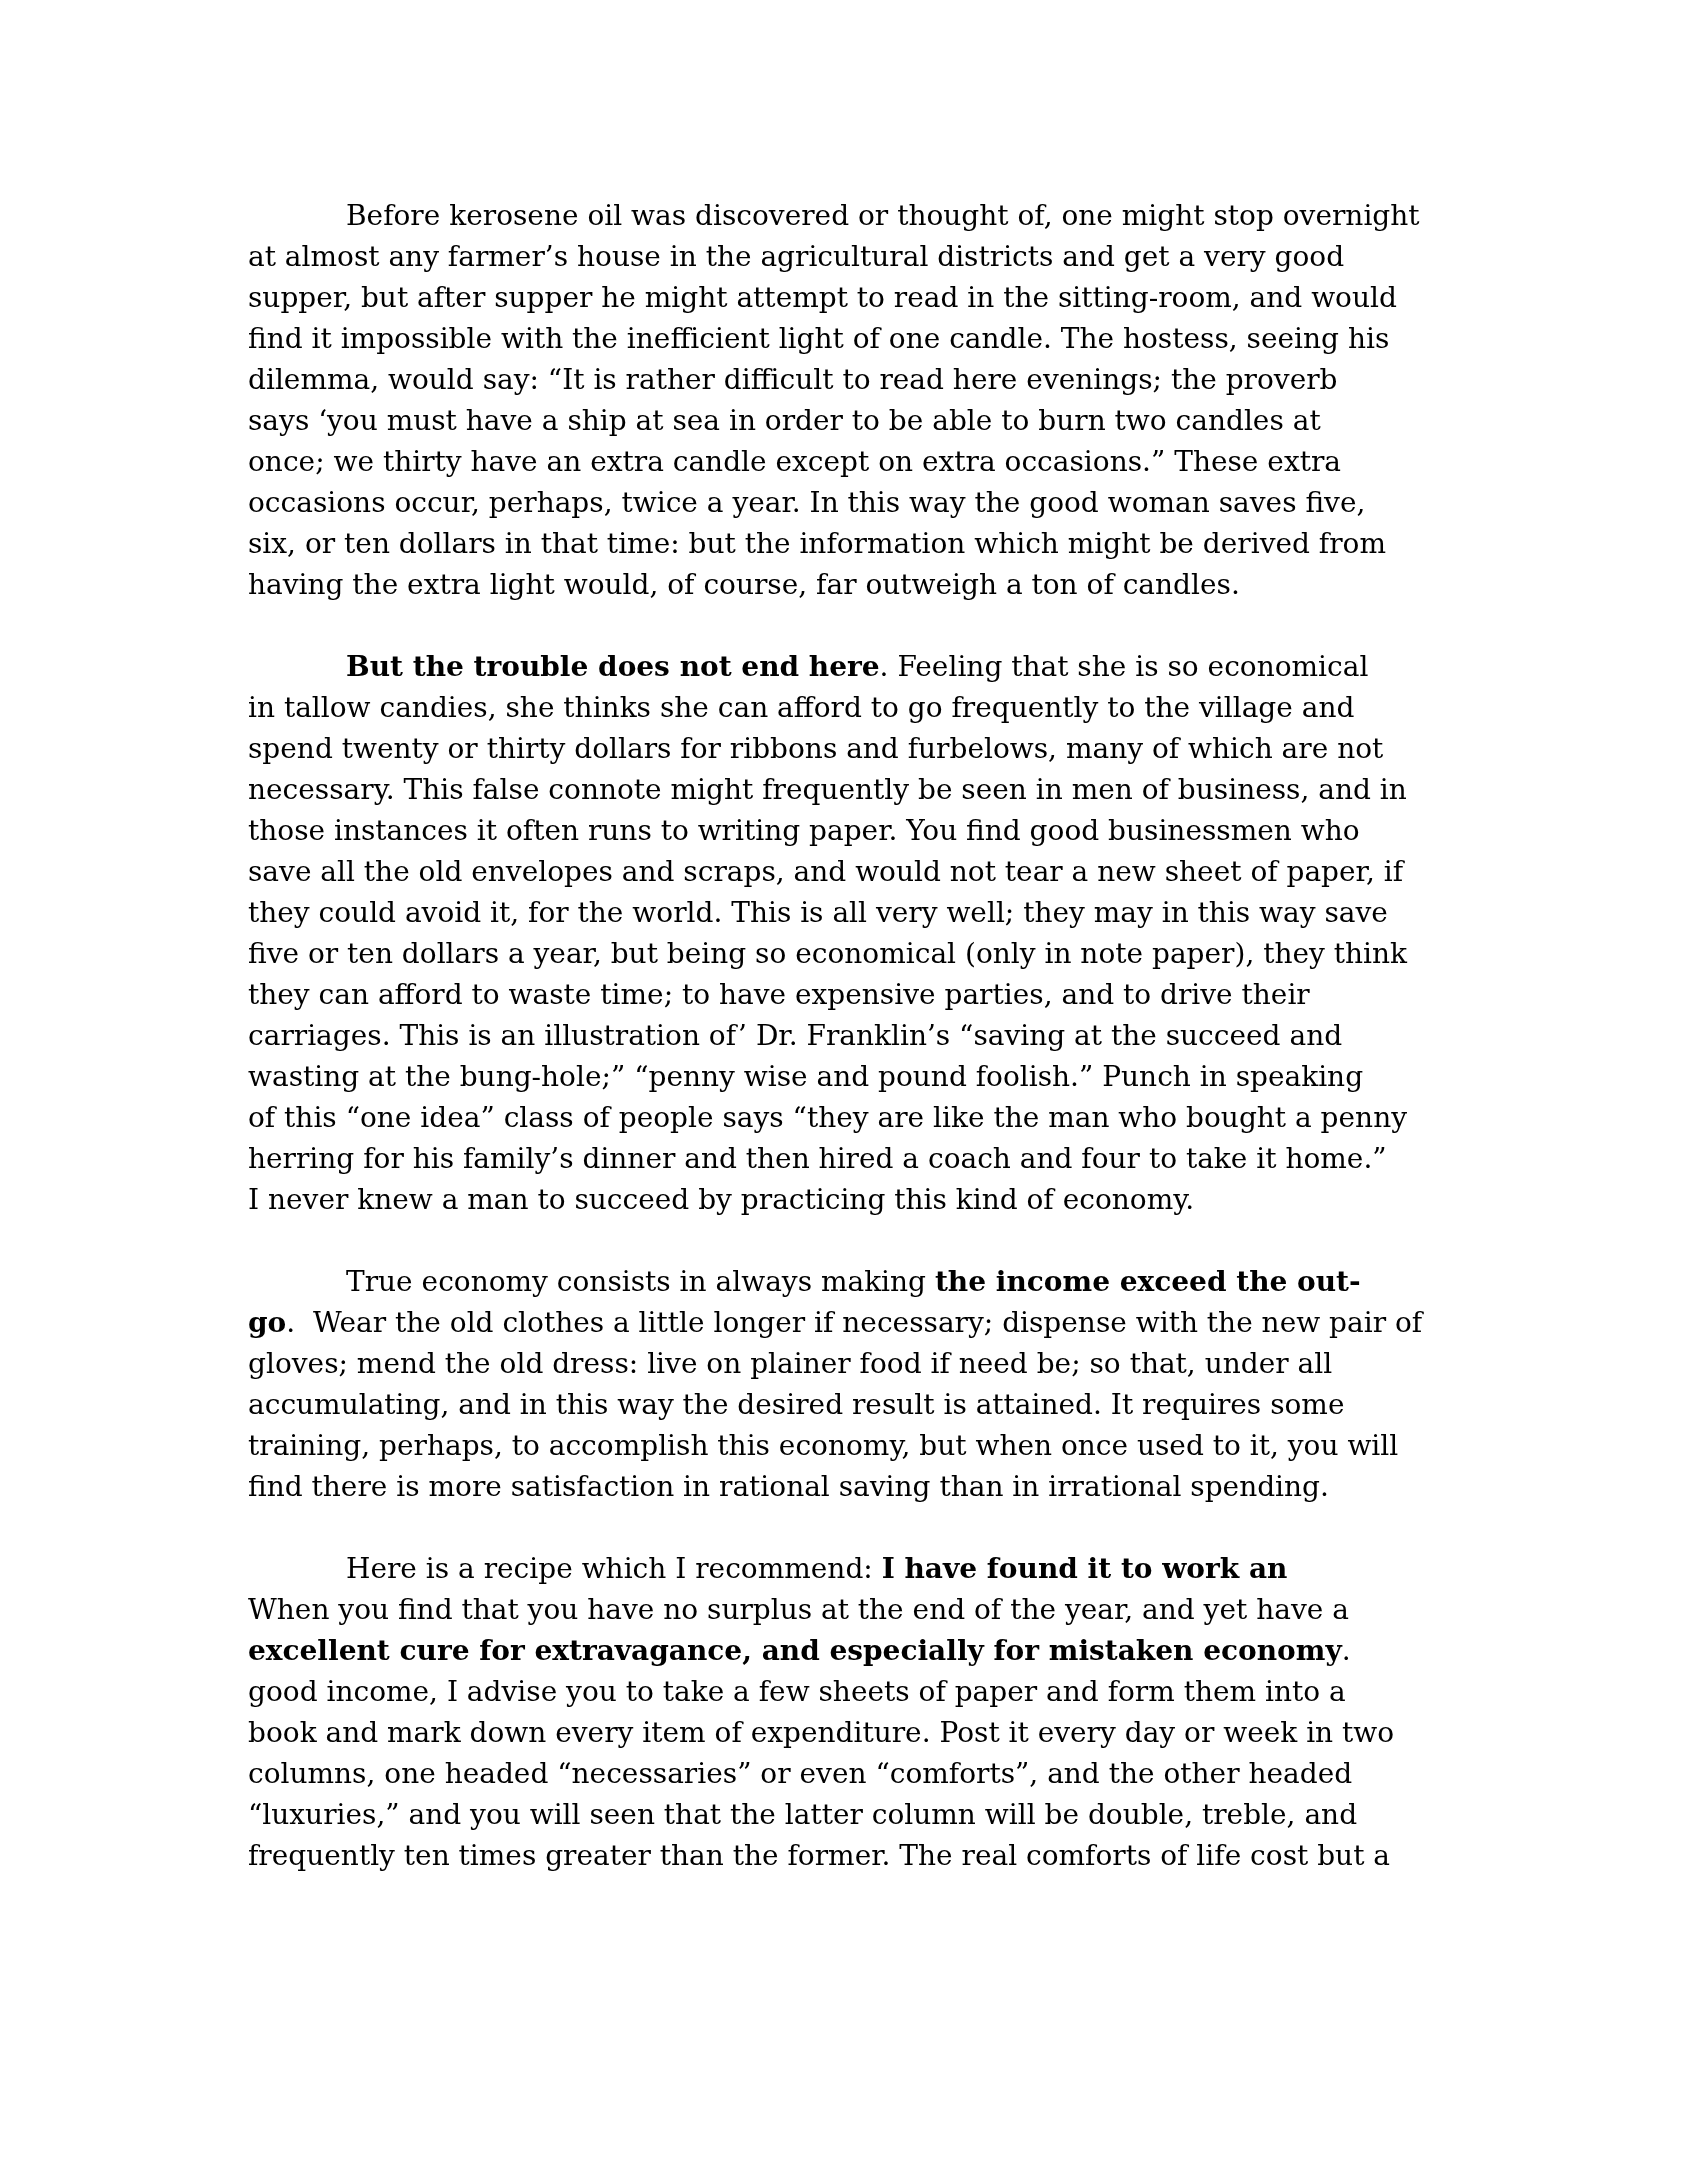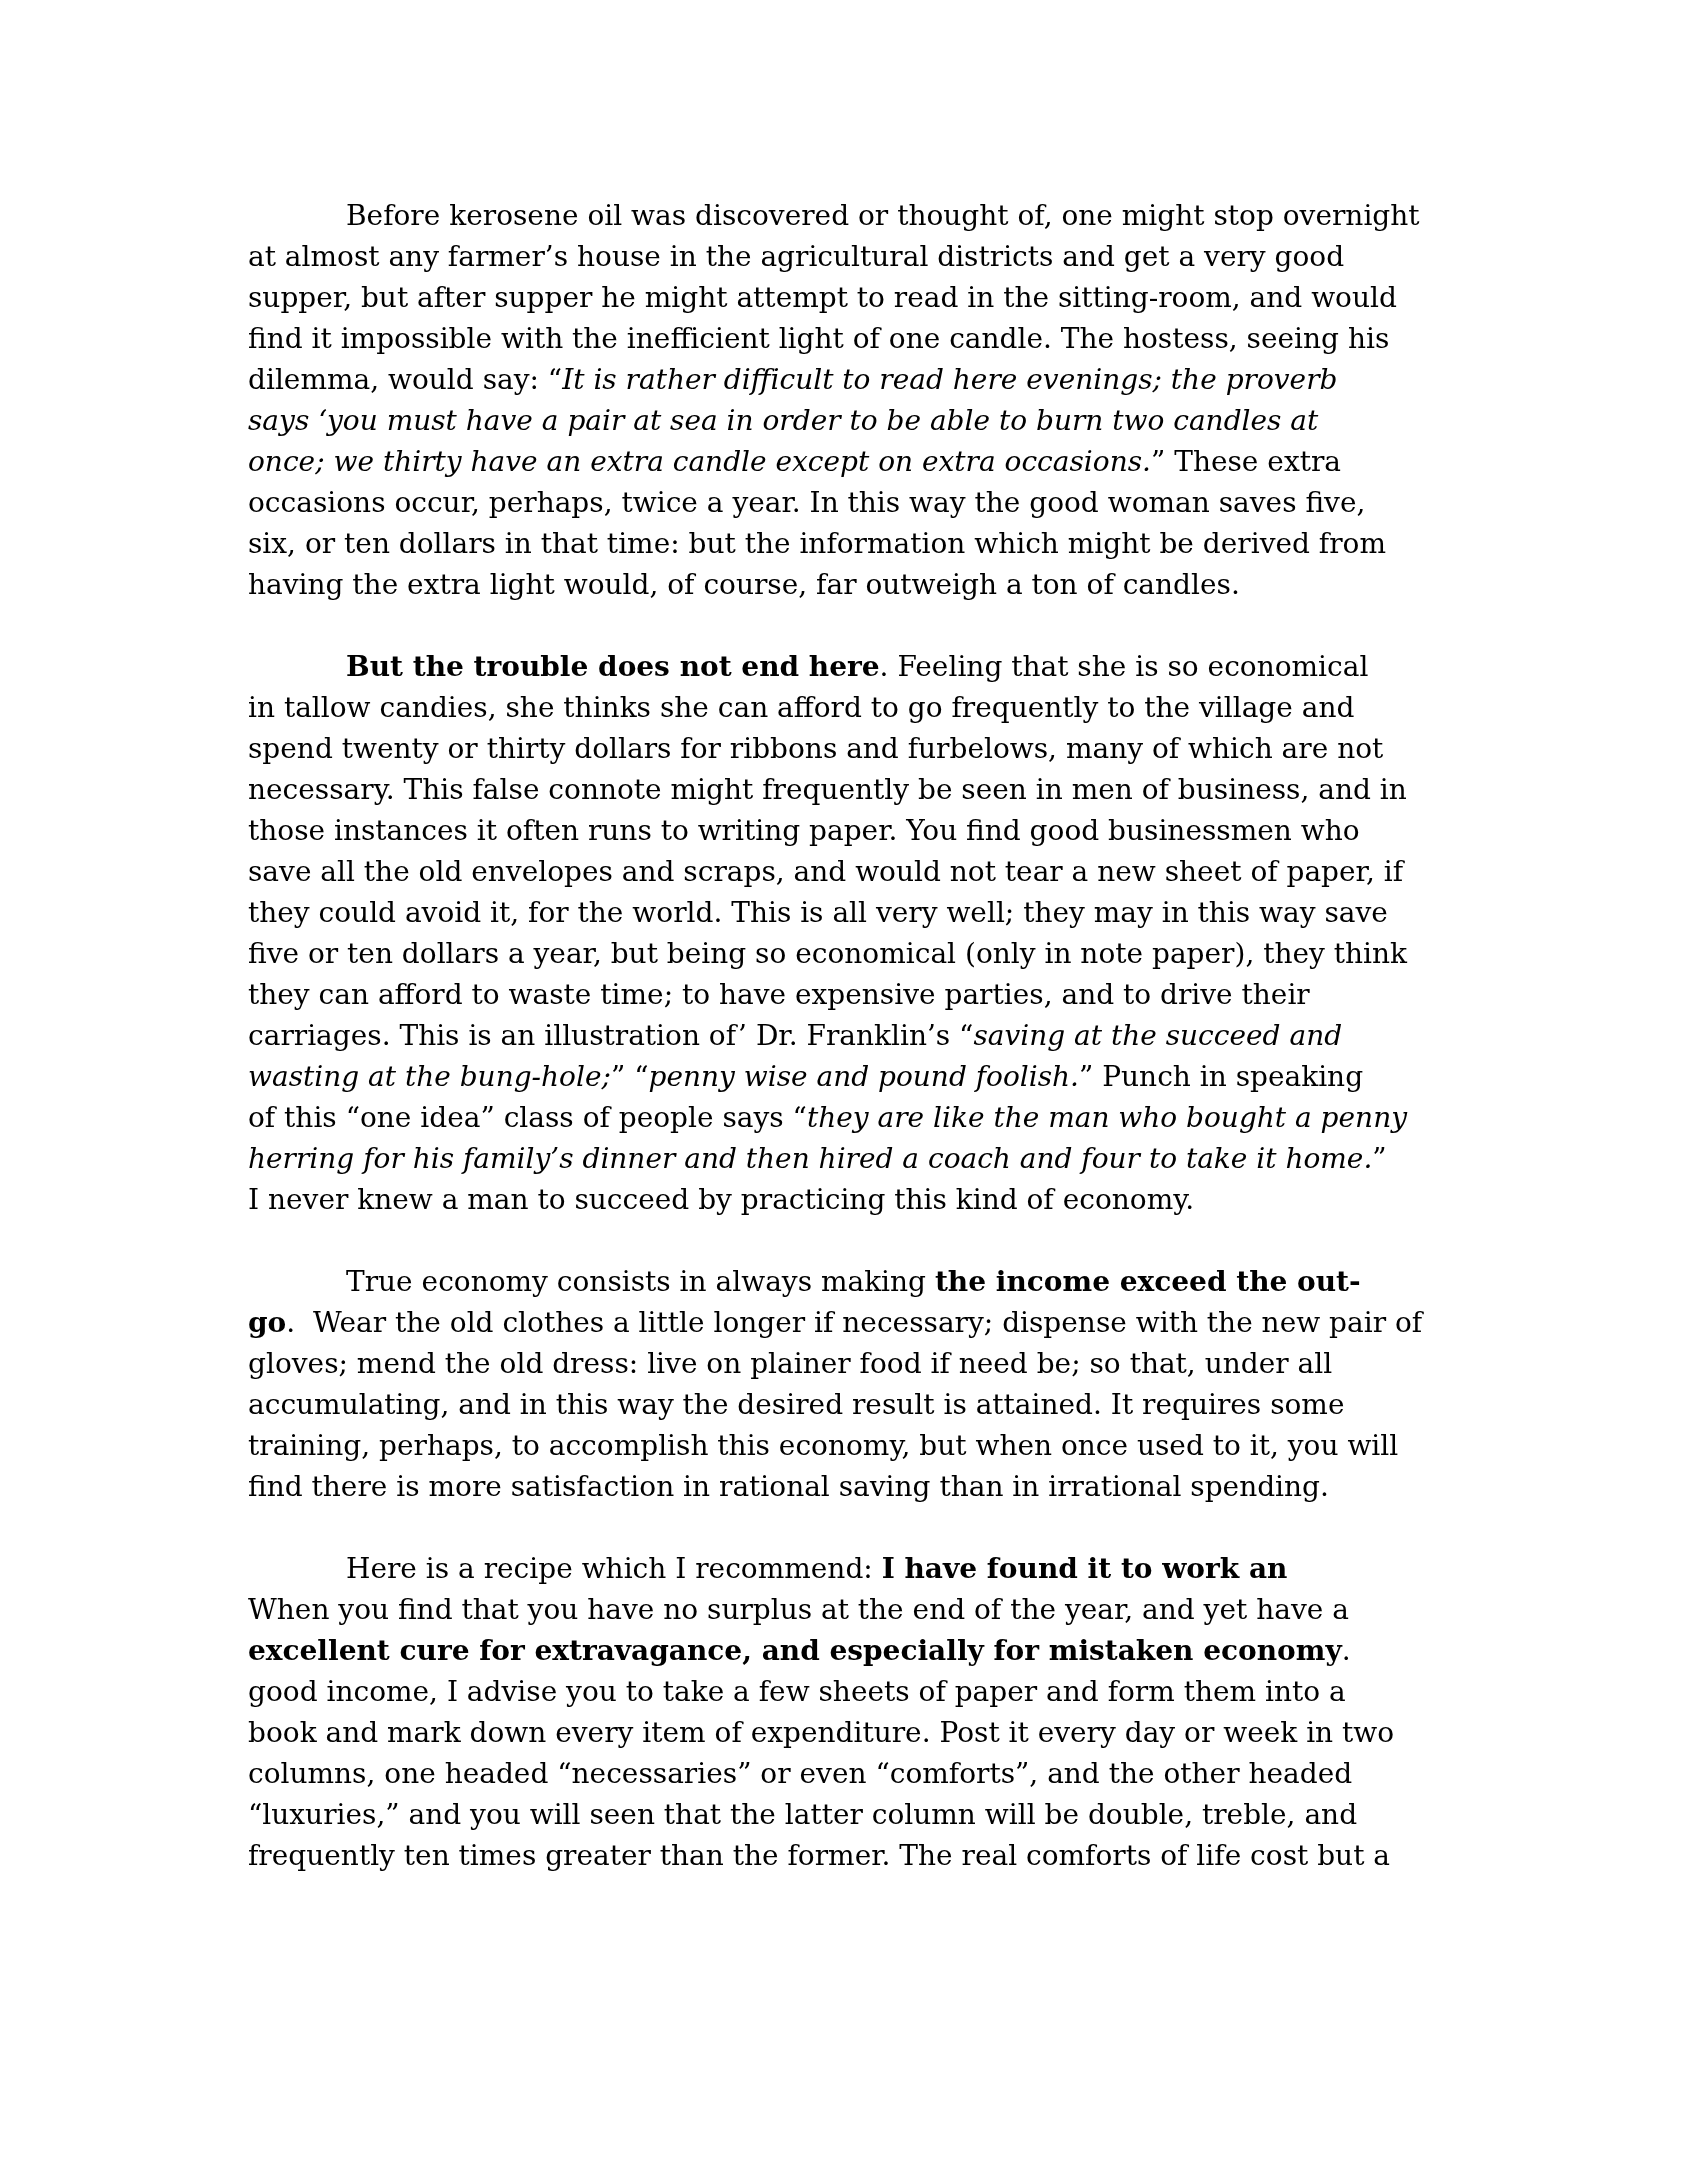--- a/index.html
+++ b/index.html
@@ -7,35 +7,35 @@
   #page {
     position: absolute; left: 0; top: 0; width: 1683px; height: 2178px; background: #fff;
   }
   #text-block {
     position: absolute; left: 248px; top: 195px; width: 1198px;
     font-family: "DejaVu Serif", "Liberation Serif", serif;
     font-size: 28px; line-height: 41px; color: #000;
   }
   .line { display: block; height: 41px; white-space: pre; }
   .line.indent { padding-left: 98px; }
-  .seg-i { font-style: italic; }
+  .seg-i { }
   .seg-b { font-weight: bold; }
 </style>
 </head>
 <body>
 
 <div id="page">
   <div id="text-block">
       <div class="paragraph">
         <div class="line indent"><span class="seg-n">Before kerosene oil was discovered or thought of, one might stop overnight</span></div>
         <div class="line"><span class="seg-n">at almost any farmer’s house in the agricultural districts and get a very good</span></div>
         <div class="line"><span class="seg-n">supper, but after supper he might attempt to read in the sitting-room, and would</span></div>
         <div class="line"><span class="seg-n">find it impossible with the inefficient light of one candle. The hostess, seeing his</span></div>
         <div class="line"><span class="seg-n">dilemma, would say: “</span><span class="seg-i">It is rather difficult to read here evenings; the proverb</span></div>
-        <div class="line"><span class="seg-i">says ‘you must have a pair at sea in order to be able to burn two candles at</span></div>
+        <div class="line"><span class="seg-i">says ‘you must have a ship at sea in order to be able to burn two candles at</span></div>
         <div class="line"><span class="seg-i">once; we thirty have an extra candle except on extra occasions.</span><span class="seg-n">” These extra</span></div>
         <div class="line"><span class="seg-n">occasions occur, perhaps, twice a year. In this way the good woman saves five,</span></div>
         <div class="line"><span class="seg-n">six, or ten dollars in that time: but the information which might be derived from</span></div>
         <div class="line"><span class="seg-n">having the extra light would, of course, far outweigh a ton of candles.</span></div>
       </div>
       <div class="line"></div>
       <div class="paragraph">
         <div class="line indent"><span class="seg-b">But the trouble does not end here</span><span class="seg-n">. Feeling that she is so economical</span></div>
         <div class="line"><span class="seg-n">in tallow candies, she thinks she can afford to go frequently to the village and</span></div>
         <div class="line"><span class="seg-n">spend twenty or thirty dollars for ribbons and furbelows, many of which are not</span></div>

